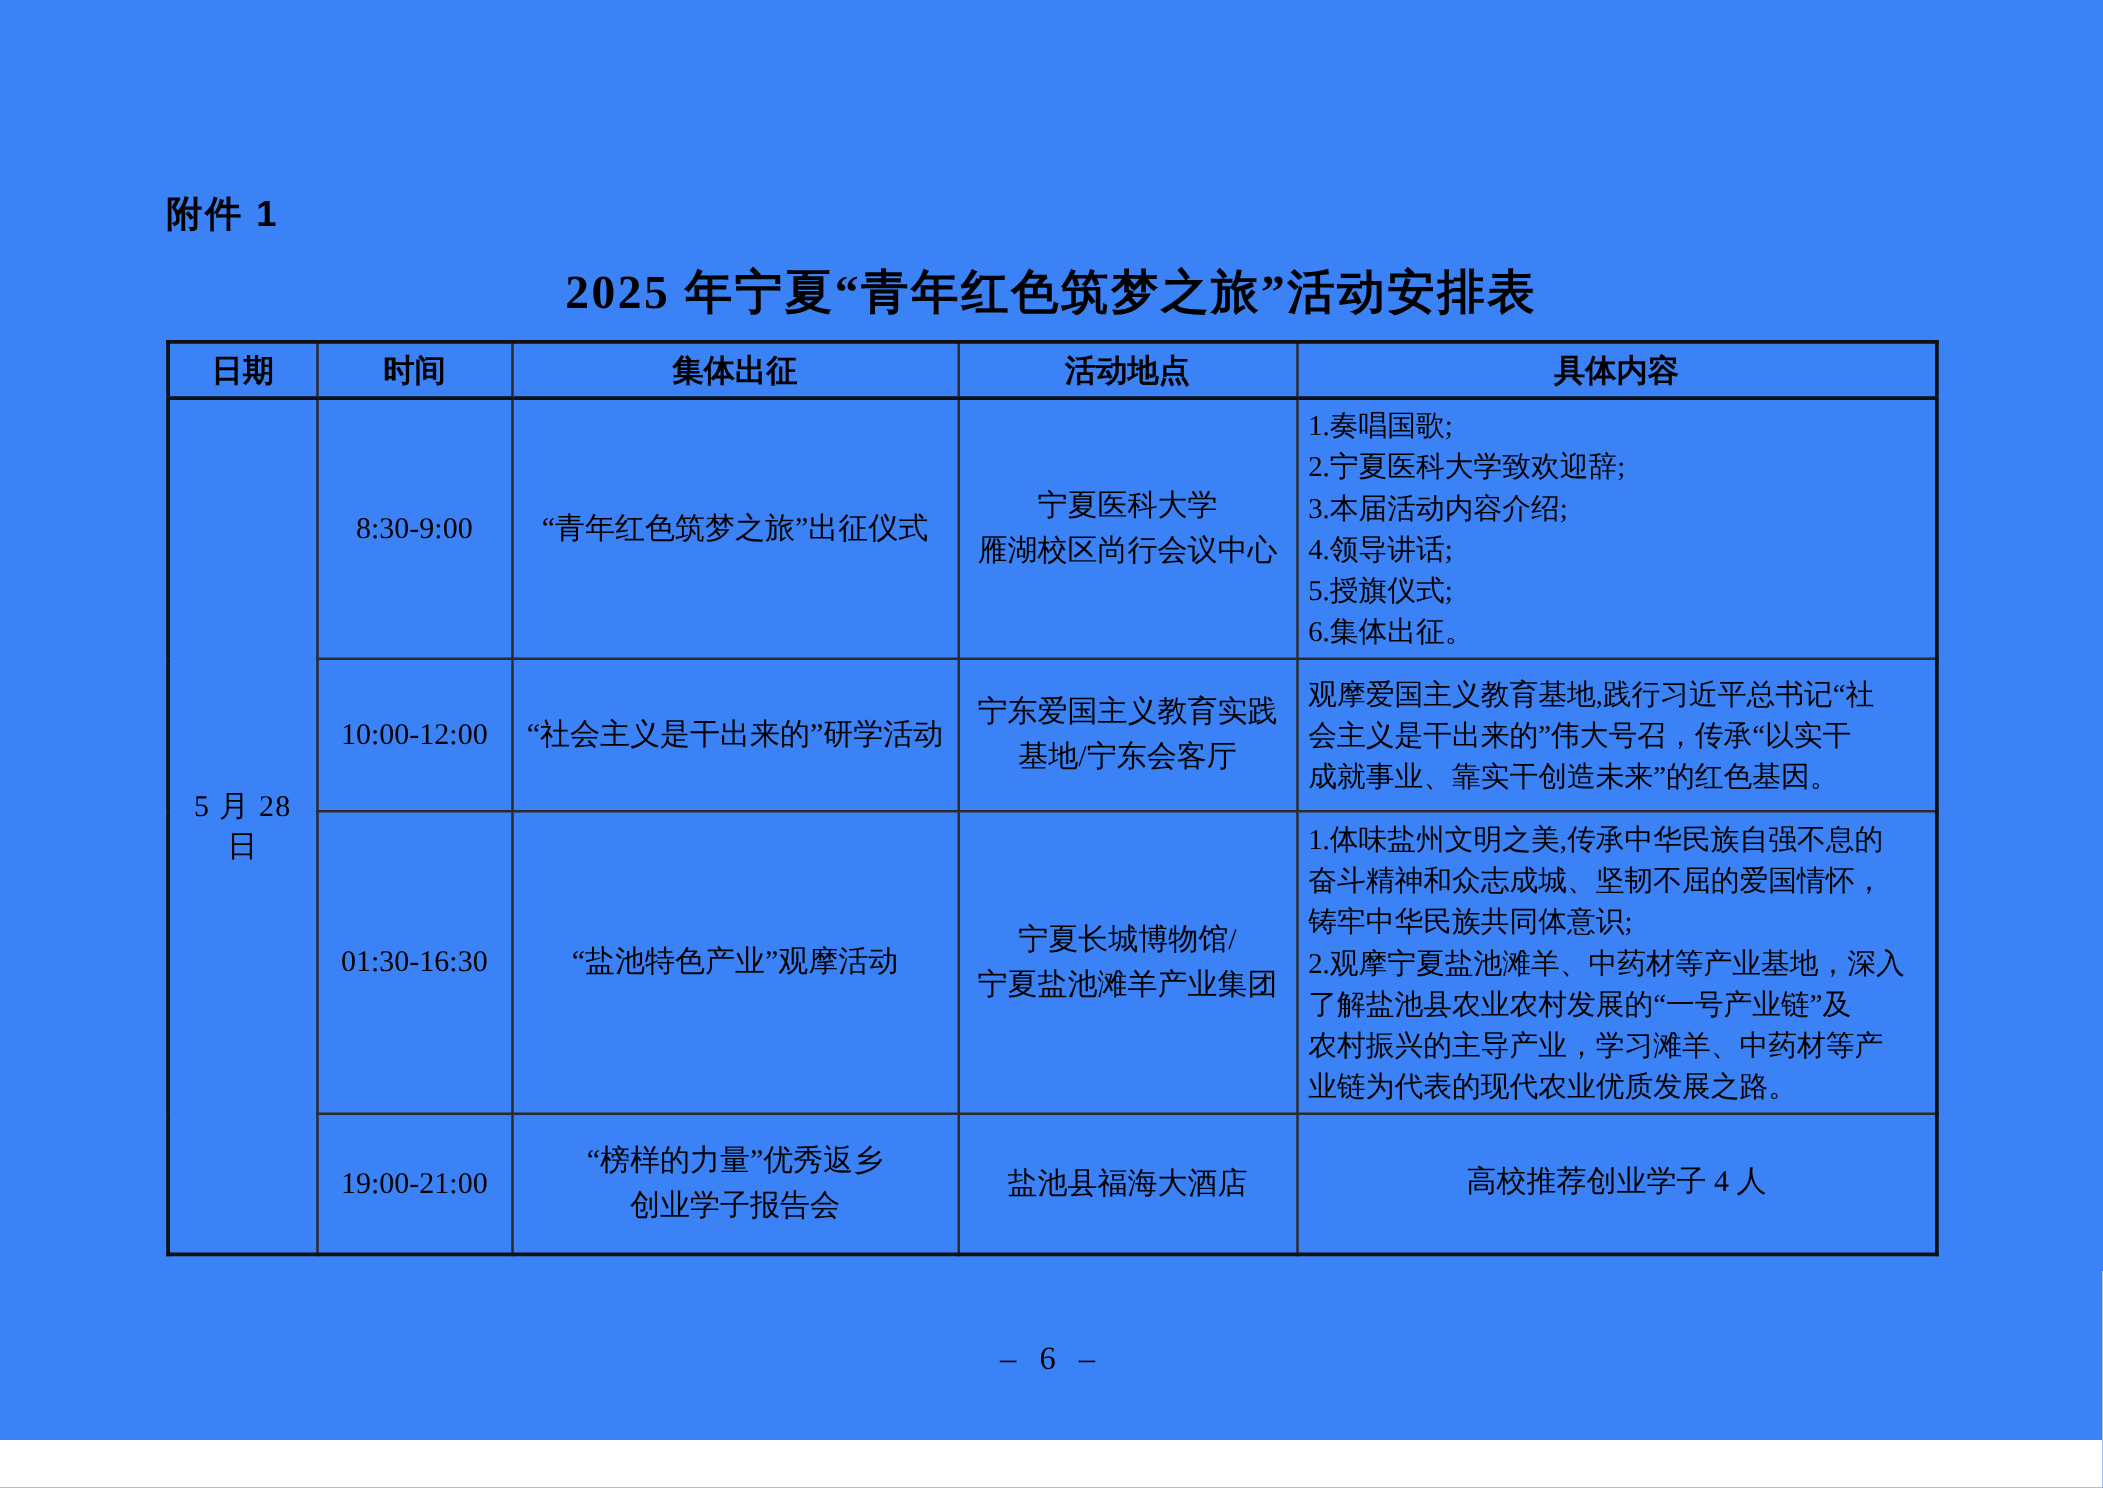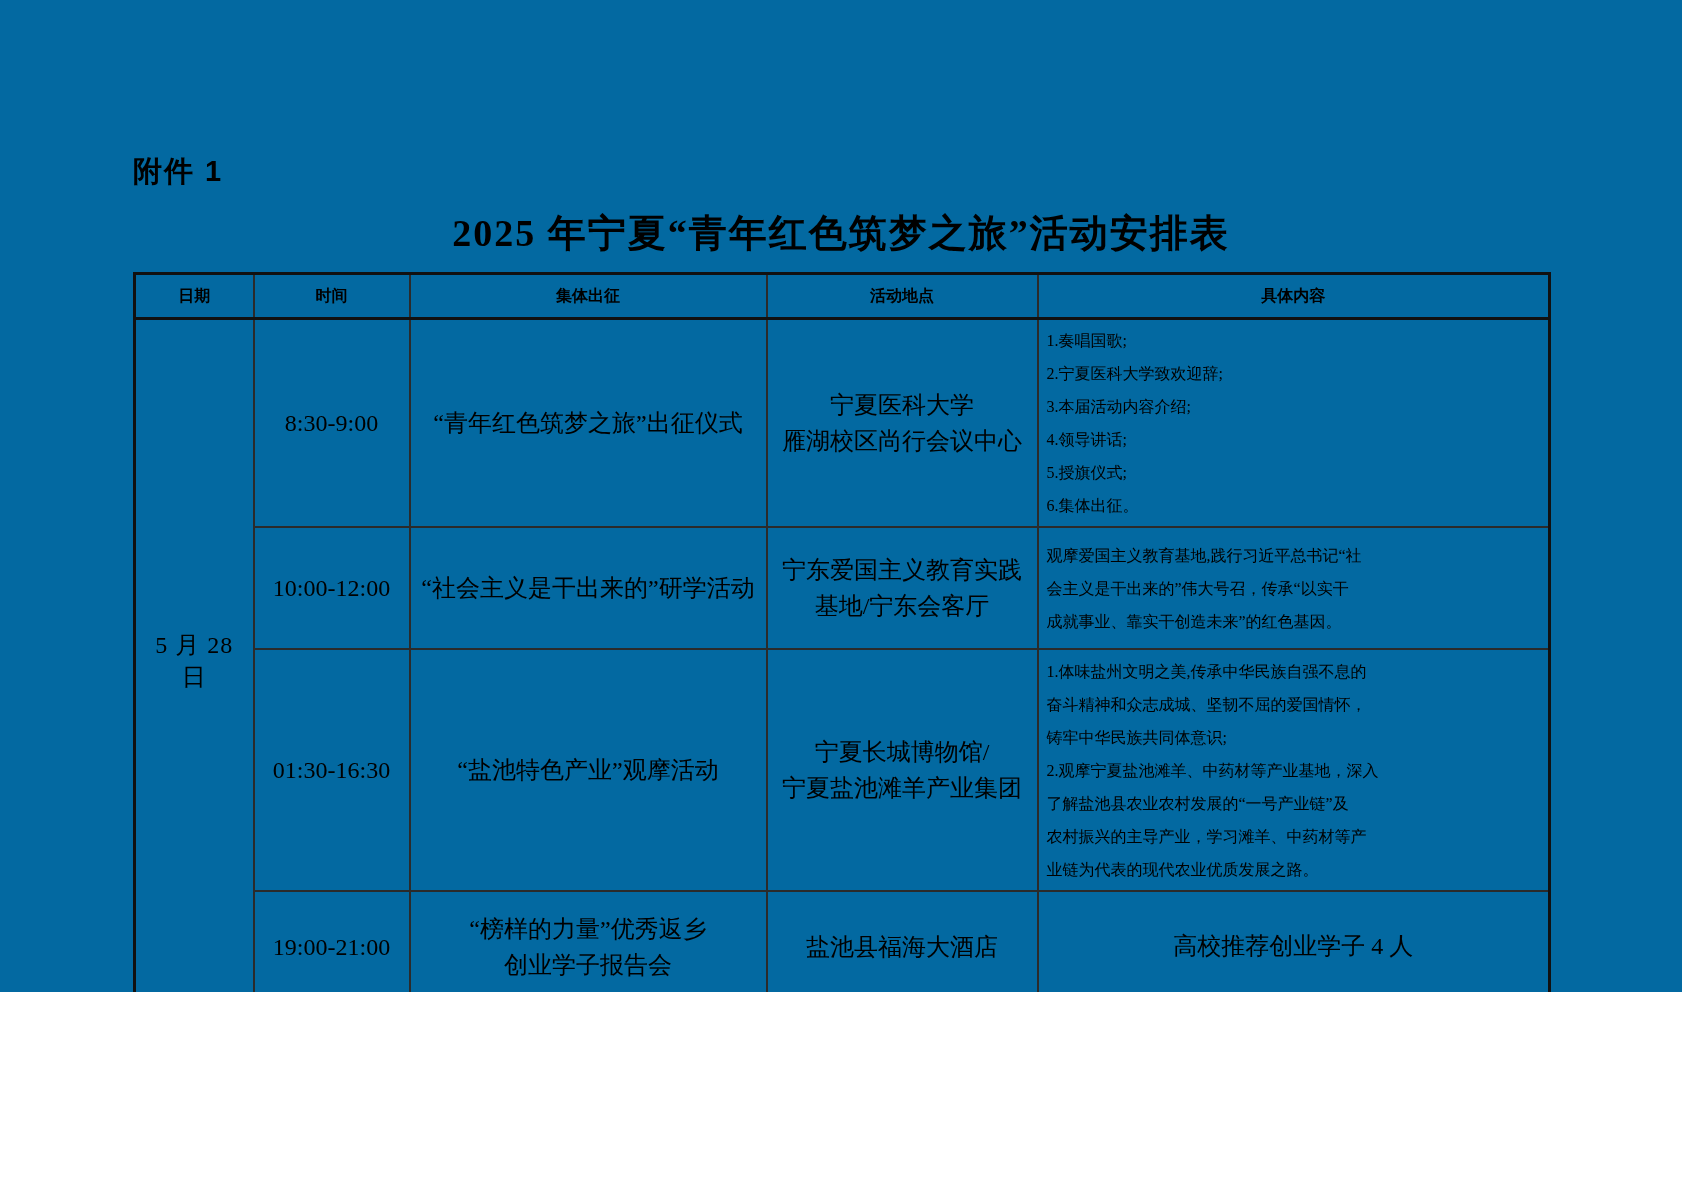--- a/index.html
+++ b/index.html
@@ -3,22 +3,22 @@
 <meta charset="utf-8">
 <style>
   html, body {
     margin: 0;
     padding: 0;
     background: #ffffff;
   }
   .page {
     position: relative;
     width: 1682px;
-    height: 992px;
-    background: #0369a1;
+    height: 1152px;
+    background: #3b82f6;
     font-family: "Liberation Serif", "DejaVu Serif", serif;
     color: #000000;
     overflow: hidden;
   }
   .attachment-label {
     position: absolute;
     left: 133px;
     top: 152px;
     font-family: "Liberation Sans", "DejaVu Sans", sans-serif;
     font-weight: 600;
@@ -48,39 +48,39 @@
   table.schedule th, table.schedule td {
     border: 2px solid #2b2b2b;
     vertical-align: middle;
     padding: 4px 8px;
     overflow: hidden;
   }
   table.schedule thead th {
     height: 34px;
     font-family: "Liberation Sans", "DejaVu Sans", sans-serif;
     font-weight: 700;
-    font-size: 16px;
+    font-size: 25px;
     text-align: center;
     border-bottom: 3px solid #111111;
   }
   td.cell-center {
     text-align: center;
     font-size: 24px;
     white-space: pre-line;
     line-height: 36px;
   }
   td.cell-date {
     font-size: 24px;
     text-align: center;
     letter-spacing: 1px;
     margin-left: 44px;
   }
   td.cell-details {
     text-align: left;
-    font-size: 16px;
+    font-size: 23px;
     line-height: 33px;
     white-space: pre-line;
     padding: 6px 10px;
   }
   td.cell-details.center {
     text-align: center;
     font-size: 24px;
     margin-top: 32px;
   }
   tr.r1 { height: 208px; }

